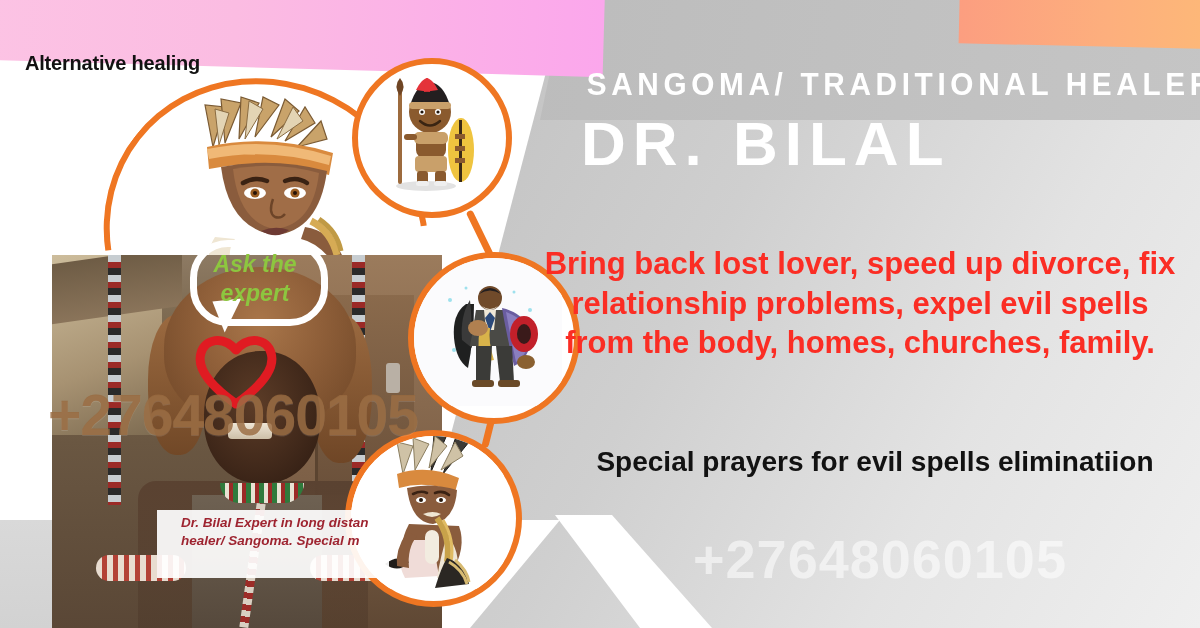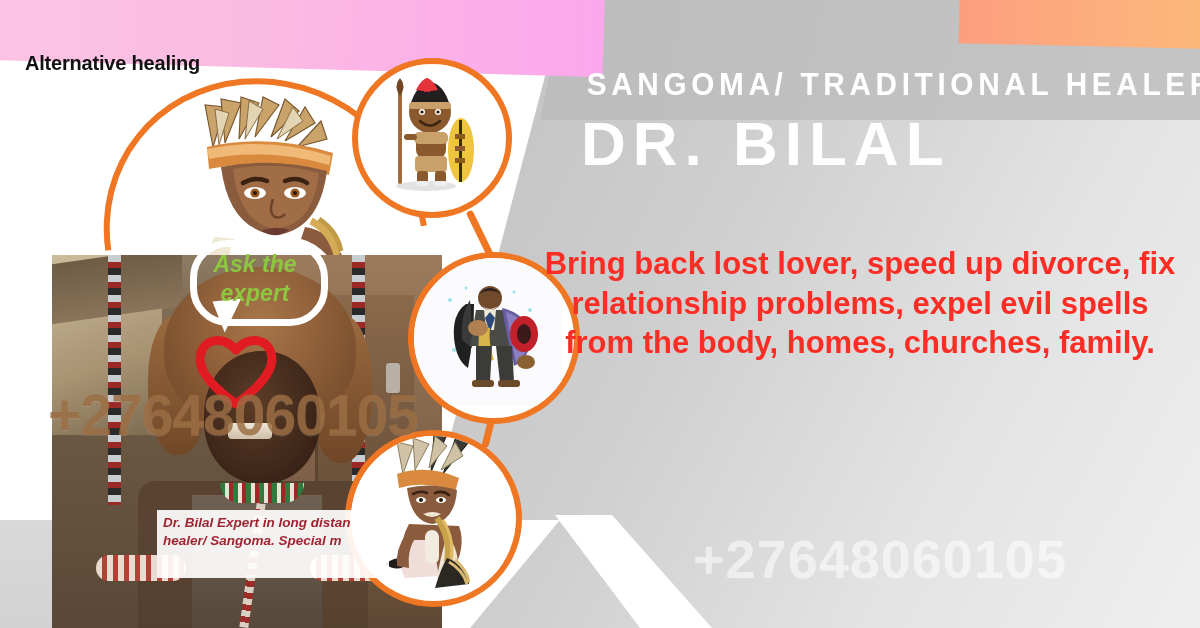--- a/index.html
+++ b/index.html
@@ -127,21 +127,21 @@
     font-size:57px;font-weight:700;letter-spacing:-1px;
     color:rgba(152,106,63,.82);
     text-shadow:0 1px 0 rgba(255,255,255,.12);
     white-space:nowrap;
   }
 
   
   .caption-box{
     position:absolute;left:157px;top:510px;width:232px;height:68px;z-index:20;
     background:rgba(255,255,255,.92);
-    padding:4px 6px 0 6px;box-sizing:border-box;overflow:hidden;
+    padding:4px 6px 0 24px;box-sizing:border-box;overflow:hidden;
   }
   .caption-box p{
     margin:0;font-size:13.5px;line-height:1.35;font-weight:700;font-style:italic;
     color:#9e2430;white-space:nowrap;
   }
 
   
   .hero-fig{position:absolute;left:155px;top:95px;width:230px;height:170px;z-index:11;}
 
   
@@ -422,15 +422,16 @@
 
       <path d="M34 128 q12 -10 24 -2 q-10 12 -24 2 Z" fill="#1f1c19"></path>
 
       <path d="M56 96 q-12 18 -10 34 l12 2 q-2 -20 8 -32 Z" fill="#8a5c3d"></path>
     </svg>
   </div>
 
   <div class="kicker">SANGOMA/ TRADITIONAL HEALER</div>
   <div class="brand">DR. BILAL</div>
   <div class="red-copy">Bring back lost lover, speed up divorce, fix relationship problems, expel evil spells from the body, homes, churches, family.</div>
+  <div class="black-copy">Special prayers for  evil spells eliminatiion</div>
   <div class="big-watermark">+27648060105</div>
 
 </div>
 
 </body></html>

